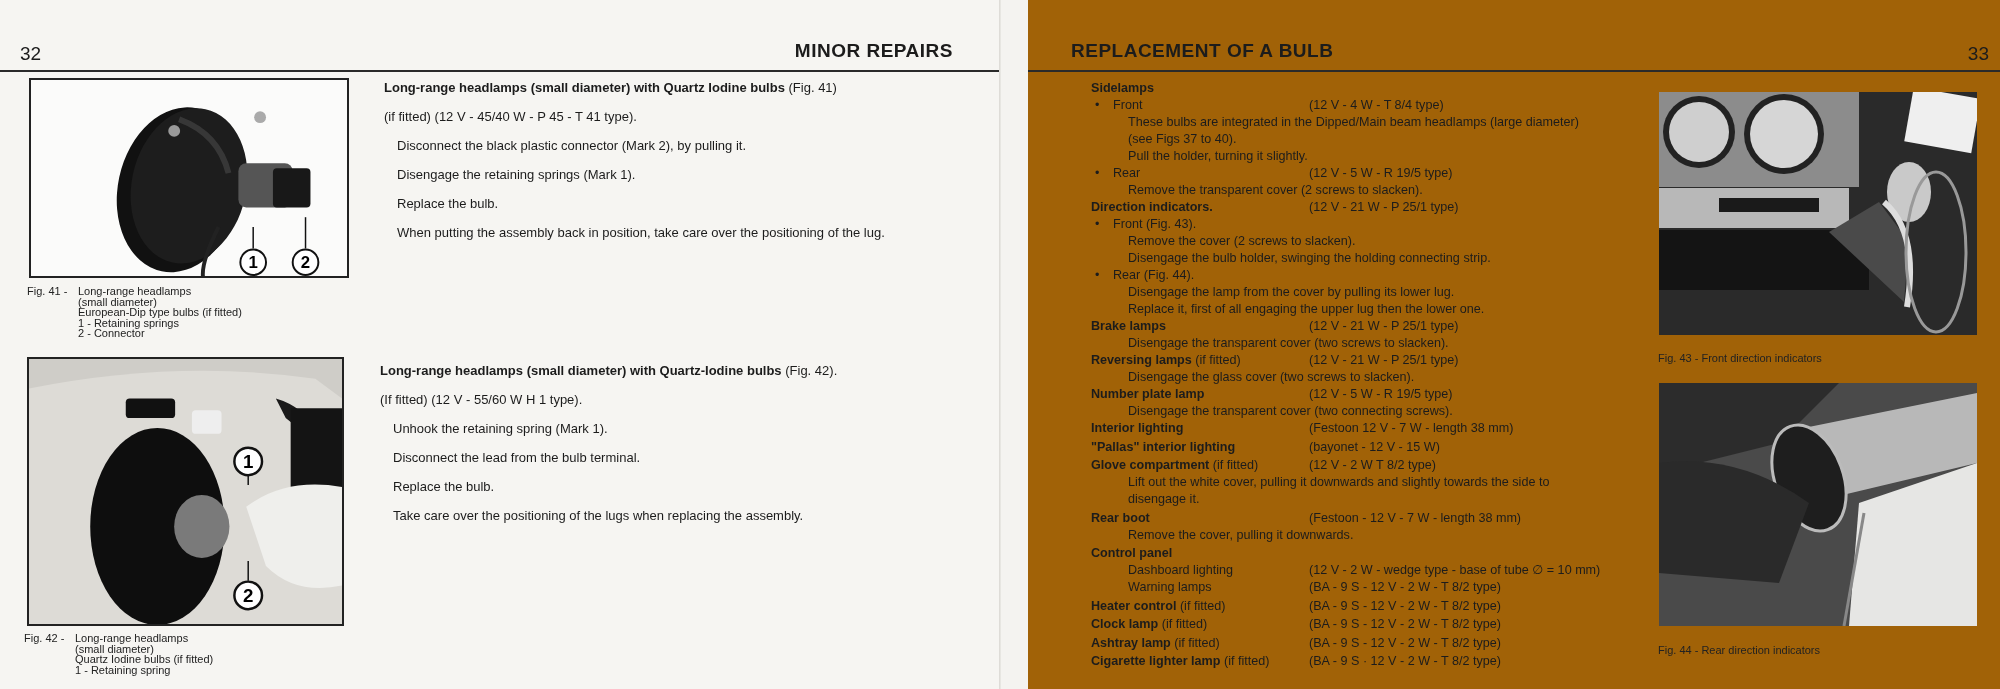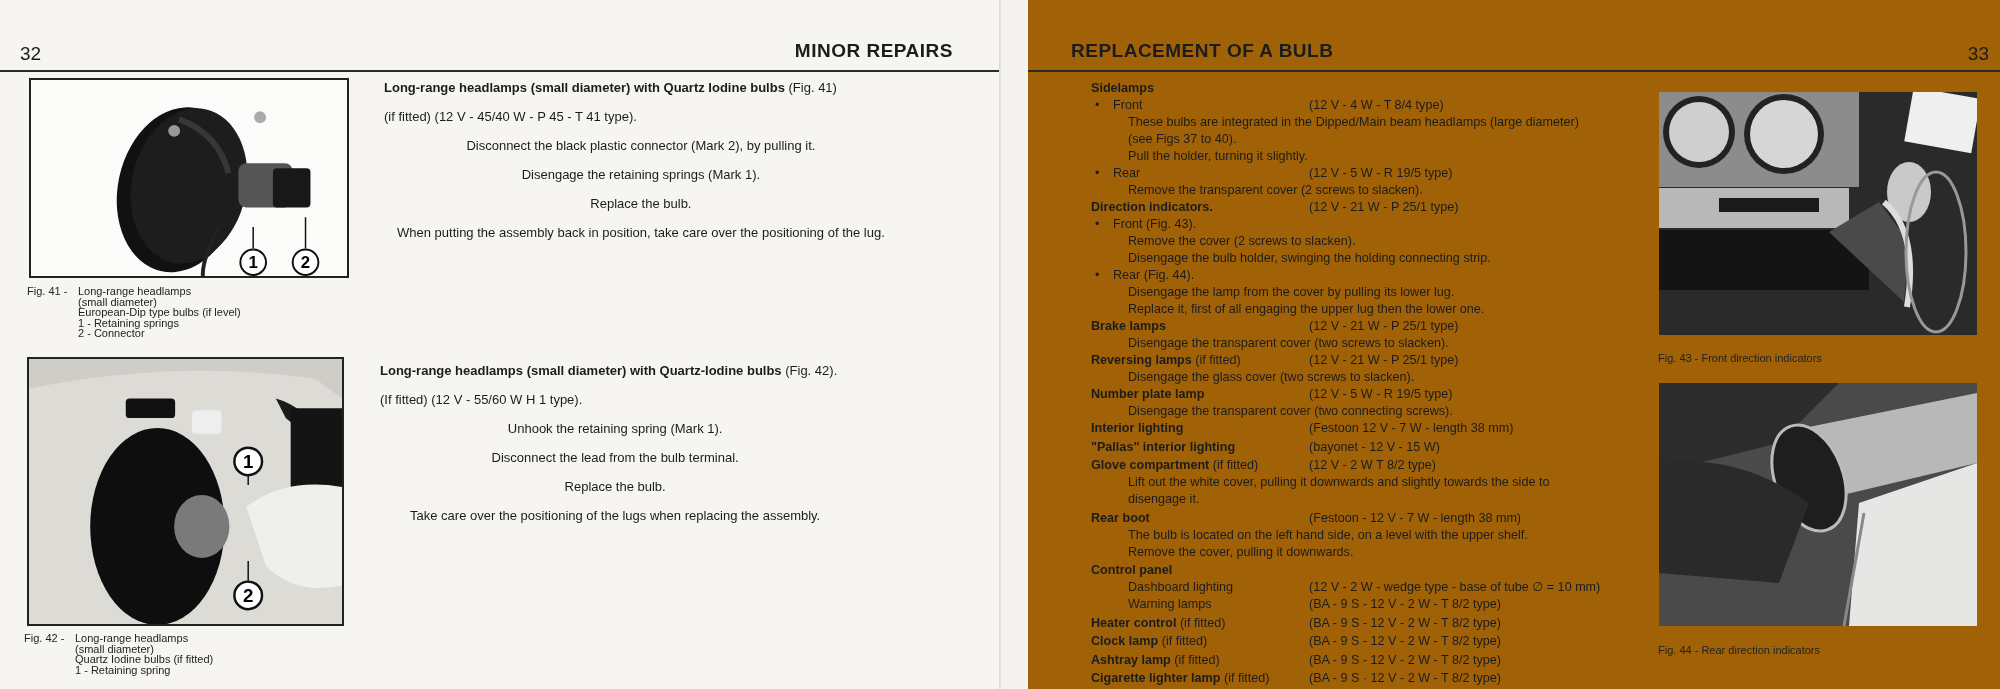--- a/index.html
+++ b/index.html
@@ -39,21 +39,21 @@
   .cap44 { left: 1658px; top: 645px; }
 
   
   .block { position: absolute; font-size: 13px; }
   .block p { margin-bottom: 0; white-space: nowrap; }
   .b41 { left: 384px; top: 80px; }
   .b42 { left: 380px; top: 363px; }
   .block .title { font-weight: bold; height: 29px; }
   .block .title .plain { font-weight: normal; }
   .block .spec { height: 29px; }
-  .block .step { padding-left: 13px; height: 29px; text-align: center; }
+  .block .step { padding-left: 13px; height: 29px; }
 
   
   .bulbs { position: absolute; left: 1091px; top: 80px; width: 580px; font-size: 12.6px; line-height: 17px; }
   .bulbs .row { position: relative; height: 17px; white-space: nowrap; }
   .bulbs .row.tall { height: 18.5px; }
   .bulbs .head { font-weight: bold; }
   .bulbs .head .plain { font-weight: normal; }
   .bulbs .spec { position: absolute; left: 218px; top: 0; text-align: right; }
   .bulbs .bullet { padding-left: 4px; }
   .bulbs .bullet::before { content: "\2022"; display: inline-block; width: 18px; }
@@ -85,21 +85,21 @@
         <line x1="278" y1="140" x2="278" y2="172" stroke="#111" stroke-width="1.5"></line>
         <circle cx="225" cy="186" r="13" fill="#fff" stroke="#111" stroke-width="2"></circle>
         <circle cx="278" cy="186" r="13" fill="#fff" stroke="#111" stroke-width="2"></circle>
         <text x="225" y="192" font-size="17" font-weight="bold" text-anchor="middle" font-family="Liberation Sans, sans-serif">1</text>
         <text x="278" y="192" font-size="17" font-weight="bold" text-anchor="middle" font-family="Liberation Sans, sans-serif">2</text>
       </svg>
     </div>
     <div class="caption cap41">
       <span class="line"><span class="lbl">Fig. 41 -</span><span>Long-range headlamps</span></span>
       <span class="line indent">(small diameter)</span>
-      <span class="line indent">European-Dip type bulbs (if level)</span>
+      <span class="line indent">European-Dip type bulbs (if fitted)</span>
       <span class="line indent">1 - Retaining springs</span>
       <span class="line indent">2 - Connector</span>
     </div>
 
     <div class="block b41">
       <p class="title"><span>Long-range headlamps (small diameter) with Quartz Iodine bulbs</span> <span class="plain">(Fig. 41)</span></p>
       <p class="spec">(if fitted) (12 V - 45/40 W - P 45 - T 41 type).</p>
       <p class="step">Disconnect the black plastic connector (Mark 2), by pulling it.</p>
       <p class="step">Disengage the retaining springs (Mark 1).</p>
       <p class="step">Replace the bulb.</p>
@@ -177,21 +177,20 @@
     <div class="row note">Disengage the transparent cover (two connecting screws).</div>
 
     <div class="row head tall"><span>Interior lighting</span><span class="spec" style="font-weight:normal">(Festoon 12 V - 7 W - length 38 mm)</span></div>
     <div class="row head tall"><span>"Pallas" interior lighting</span><span class="spec" style="font-weight:normal">(bayonet - 12 V - 15 W)</span></div>
 
     <div class="row head"><span>Glove compartment</span> <span class="plain">(if fitted)</span><span class="spec" style="font-weight:normal">(12 V - 2 W T 8/2 type)</span></div>
     <div class="row note">Lift out the white cover, pulling it downwards and slightly towards the side to</div>
     <div class="row note tall">disengage it.</div>
 
     <div class="row head"><span>Rear boot</span><span class="spec" style="font-weight:normal">(Festoon - 12 V - 7 W - length 38 mm)</span></div>
-    <div class="row note">The bulb is located on the left hand side, on a level with the upper shelf.</div>
     <div class="row note tall">Remove the cover, pulling it downwards.</div>
 
     <div class="row head">Control panel</div>
     <div class="row sub"><span>Dashboard lighting</span><span class="spec">(12 V - 2 W - wedge type - base of tube ∅ = 10 mm)</span></div>
     <div class="row sub tall"><span>Warning lamps</span><span class="spec">(BA - 9 S - 12 V - 2 W - T 8/2 type)</span></div>
     <div class="row head tall"><span>Heater control</span> <span class="plain">(if fitted)</span><span class="spec" style="font-weight:normal">(BA - 9 S - 12 V - 2 W - T 8/2 type)</span></div>
     <div class="row head tall"><span>Clock lamp</span> <span class="plain">(if fitted)</span><span class="spec" style="font-weight:normal">(BA - 9 S - 12 V - 2 W - T 8/2 type)</span></div>
     <div class="row head tall"><span>Ashtray lamp</span> <span class="plain">(if fitted)</span><span class="spec" style="font-weight:normal">(BA - 9 S - 12 V - 2 W - T 8/2 type)</span></div>
     <div class="row head tall"><span>Cigarette lighter lamp</span> <span class="plain">(if fitted)</span><span class="spec" style="font-weight:normal">(BA - 9 S · 12 V - 2 W - T 8/2 type)</span></div>
   </div>

